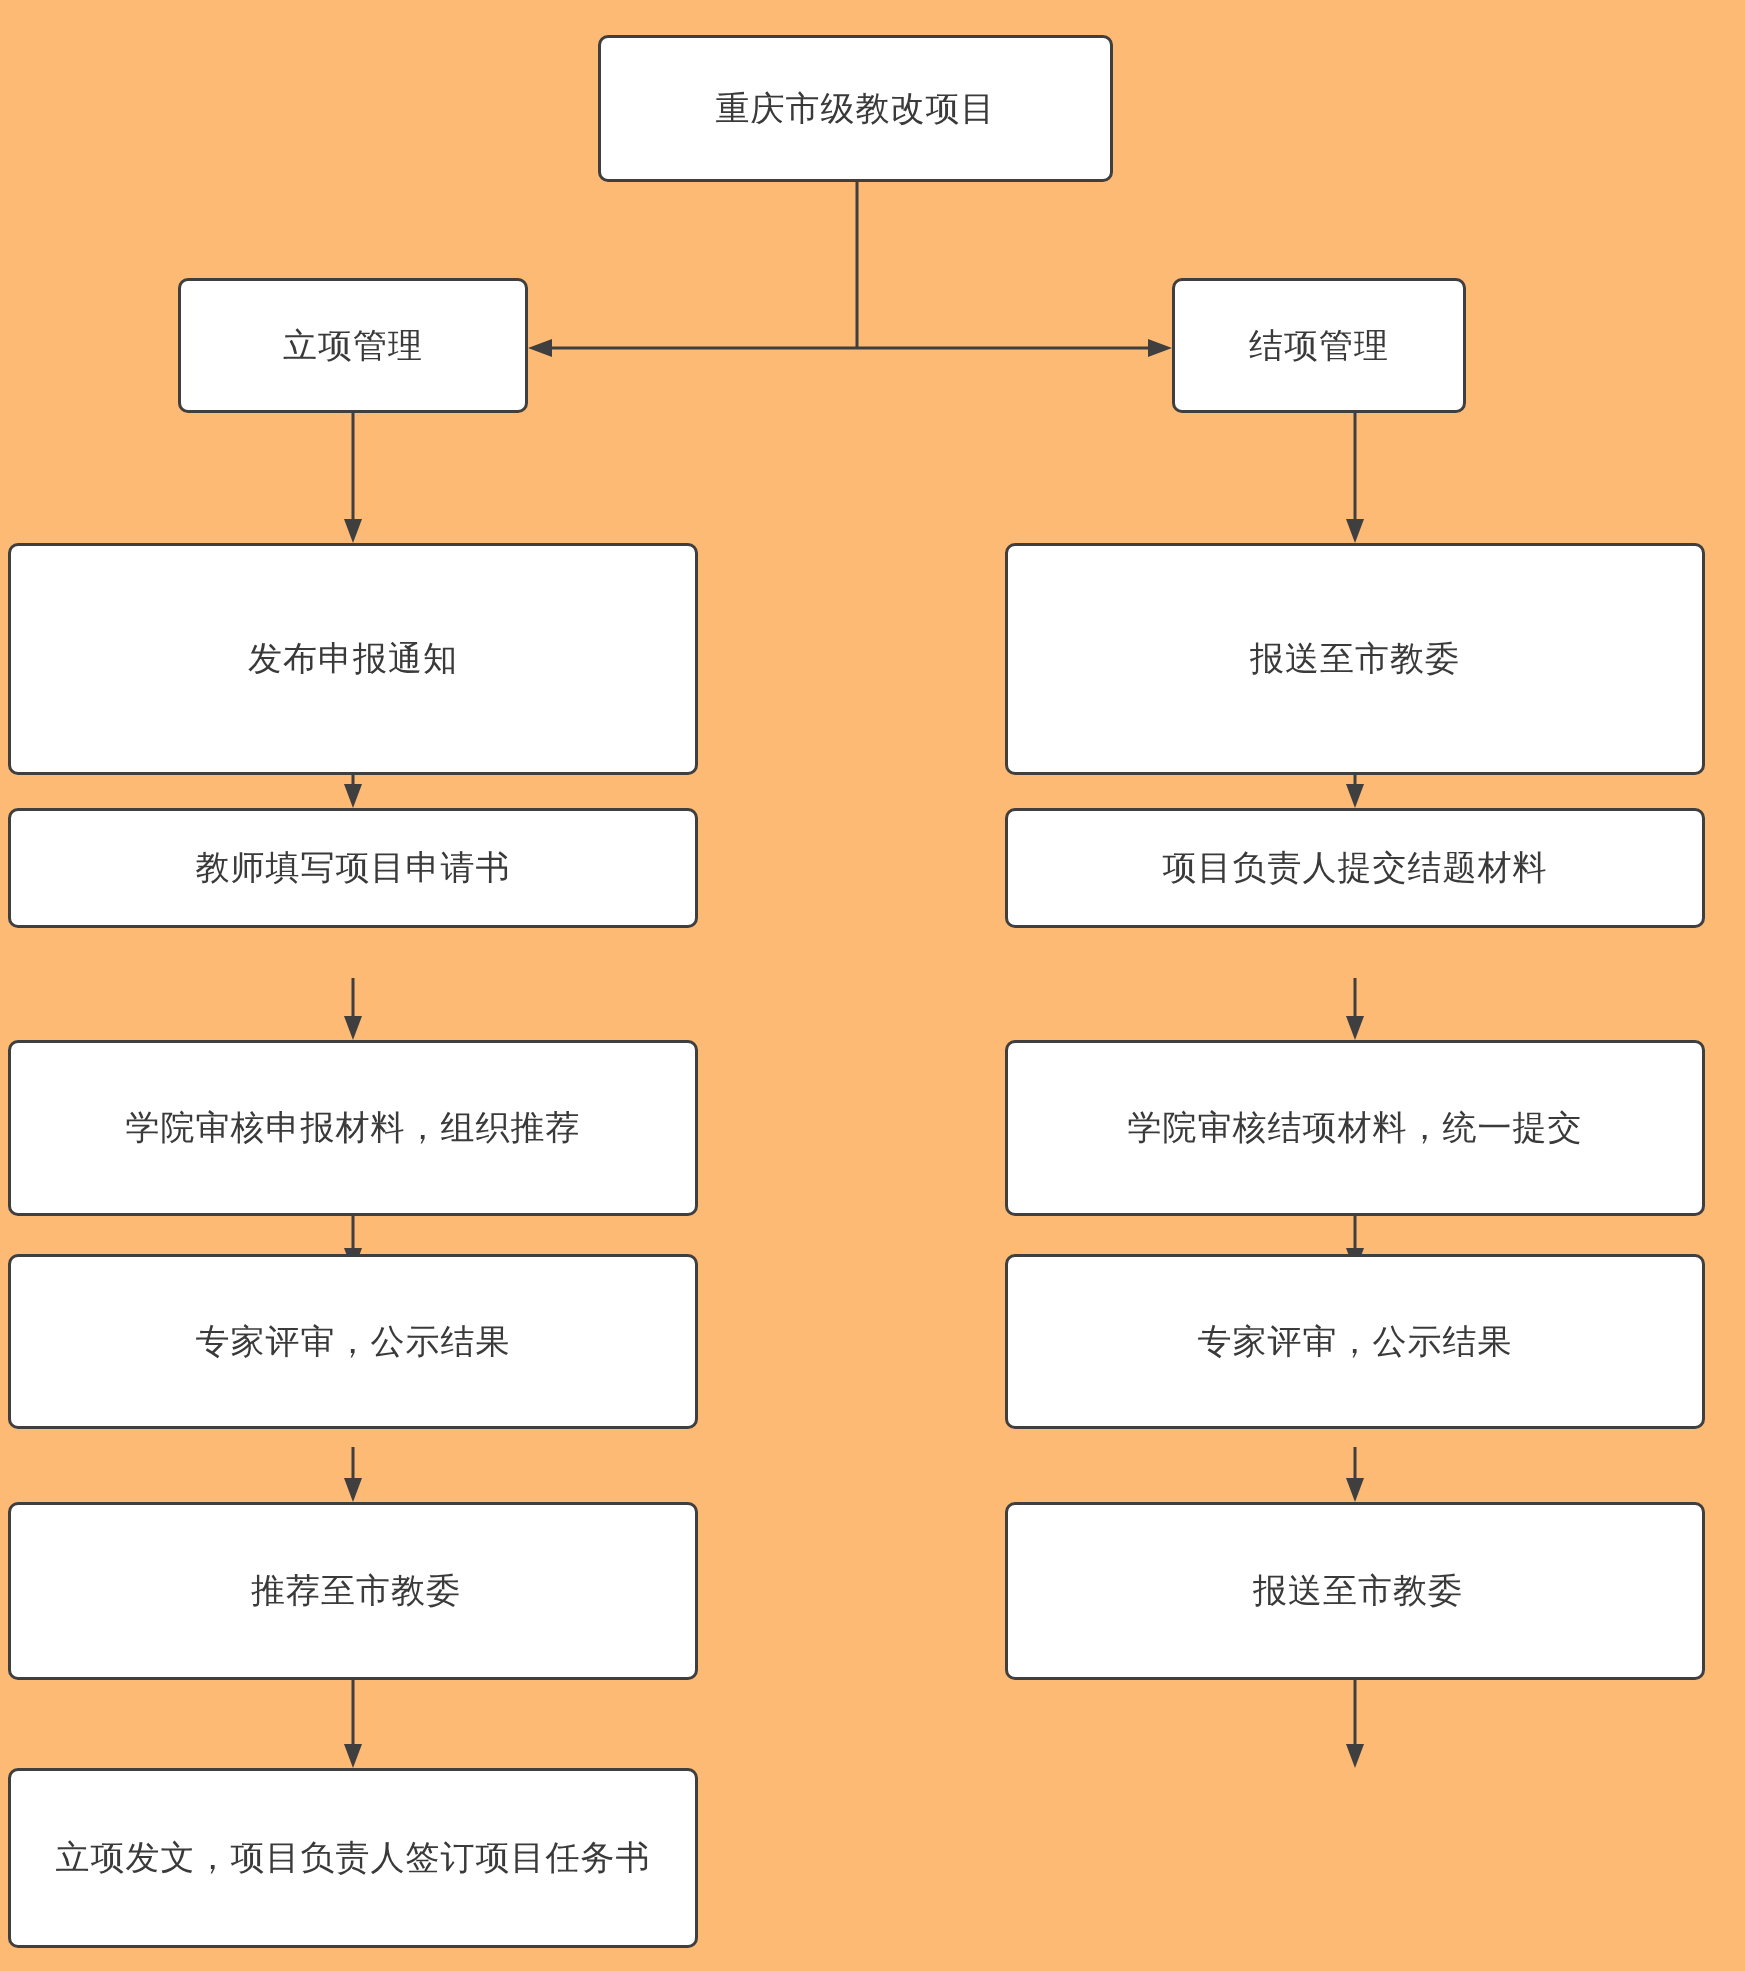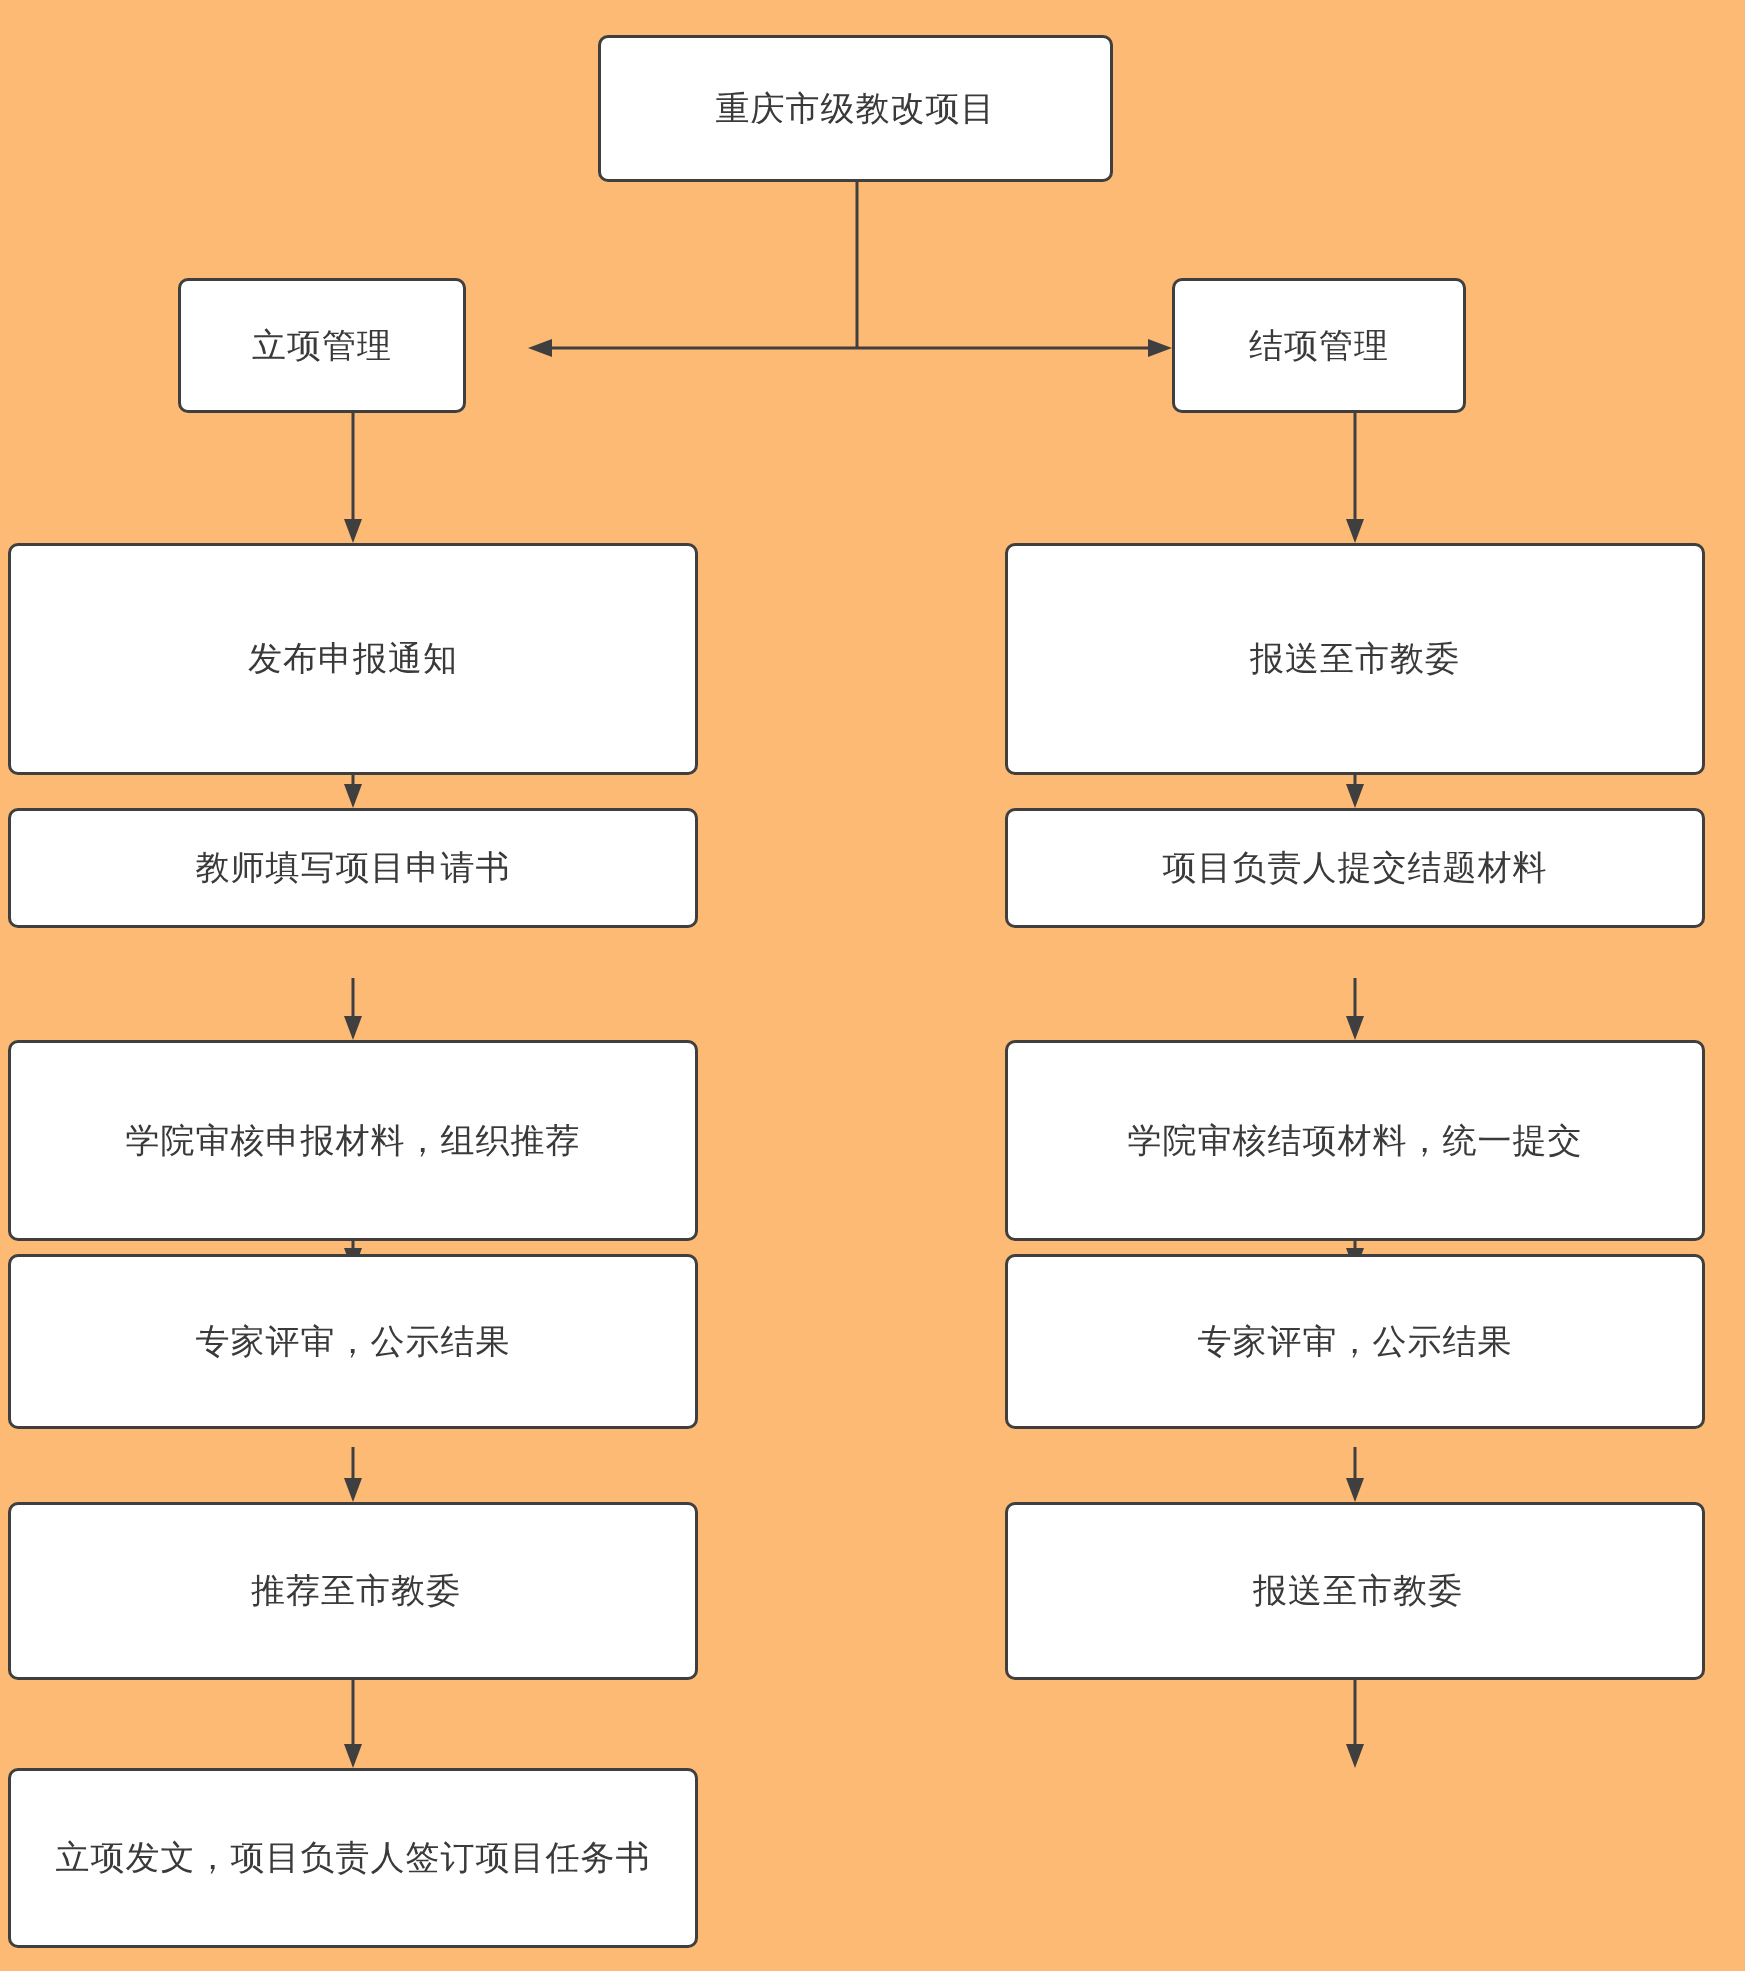--- a/index.html
+++ b/index.html
@@ -25,29 +25,29 @@
     justify-content:center;
     text-align:center;
     font-size:34px;
     line-height:1.35;
     letter-spacing:1px;
     box-sizing:border-box;
     padding:0 14px;
   }
   
   .n-root{left:598px;top:35px;width:515px;height:147px;}
-  .n-branch-left{left:178px;top:278px;width:288px;height:135px;}
+  .n-branch-left{left:178px;top:278px;width:350px;height:135px;}
   .n-branch-right{left:1172px;top:278px;width:294px;height:135px;}
   
   .col-left{left:8px;width:690px;}
   .col-right{left:1005px;width:700px;}
   
   .r1{top:543px;height:232px;}
   .r2{top:808px;height:120px;}
-  .r3{top:1040px;height:201px;}
+  .r3{top:1040px;height:176px;}
   .r4{top:1220px;height:175px;margin-top:34px;}
   .r5{top:1502px;height:178px;padding-left:20px;}
   .r6{top:1768px;height:180px;}
 </style>
 </head>
 <body>
 
 <div class="canvas">
 
   <svg class="wires" viewBox="0 0 1745 1971" xmlns="http://www.w3.org/2000/svg">

